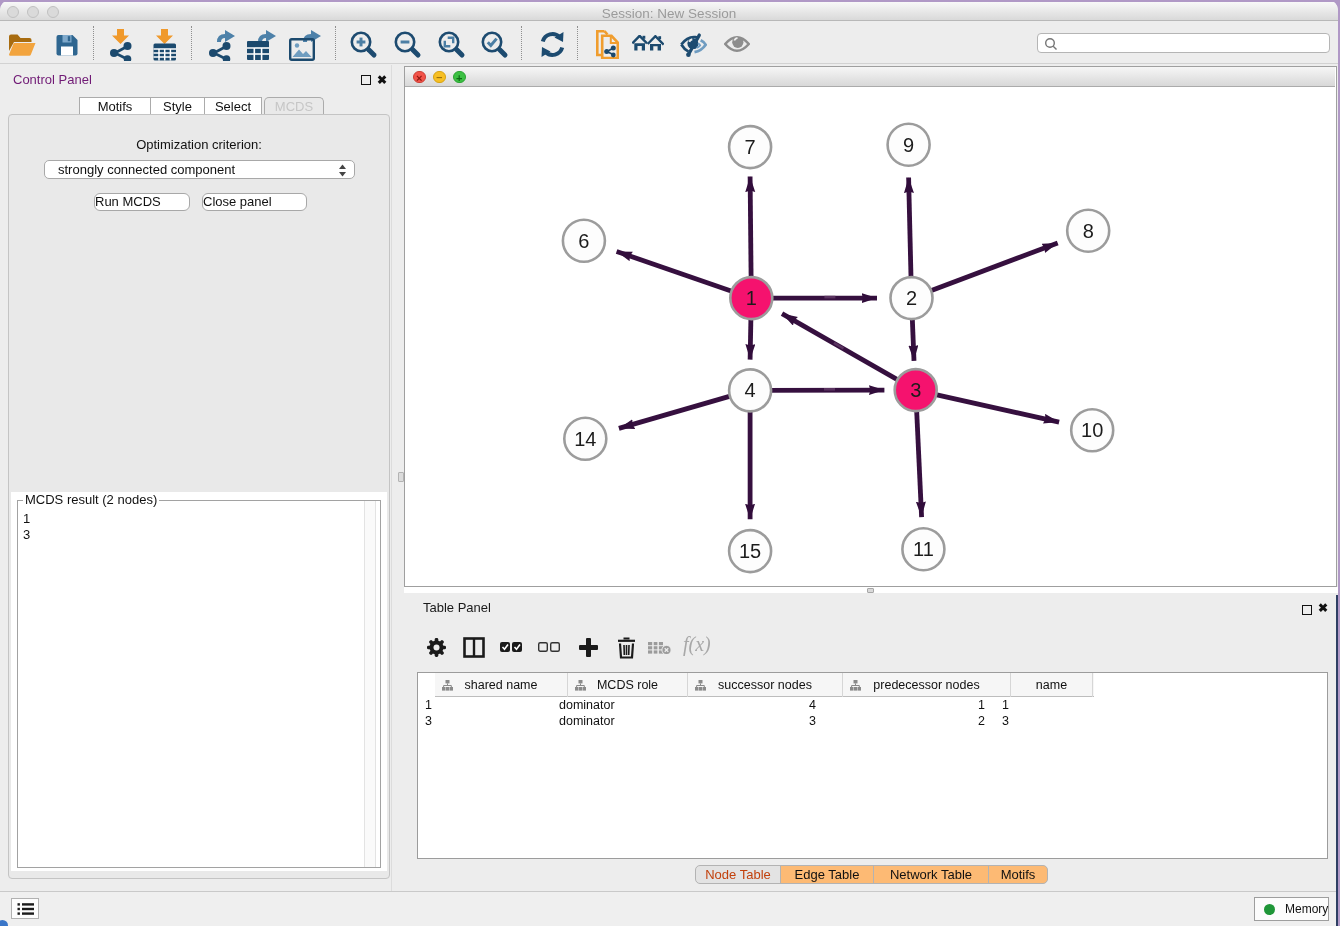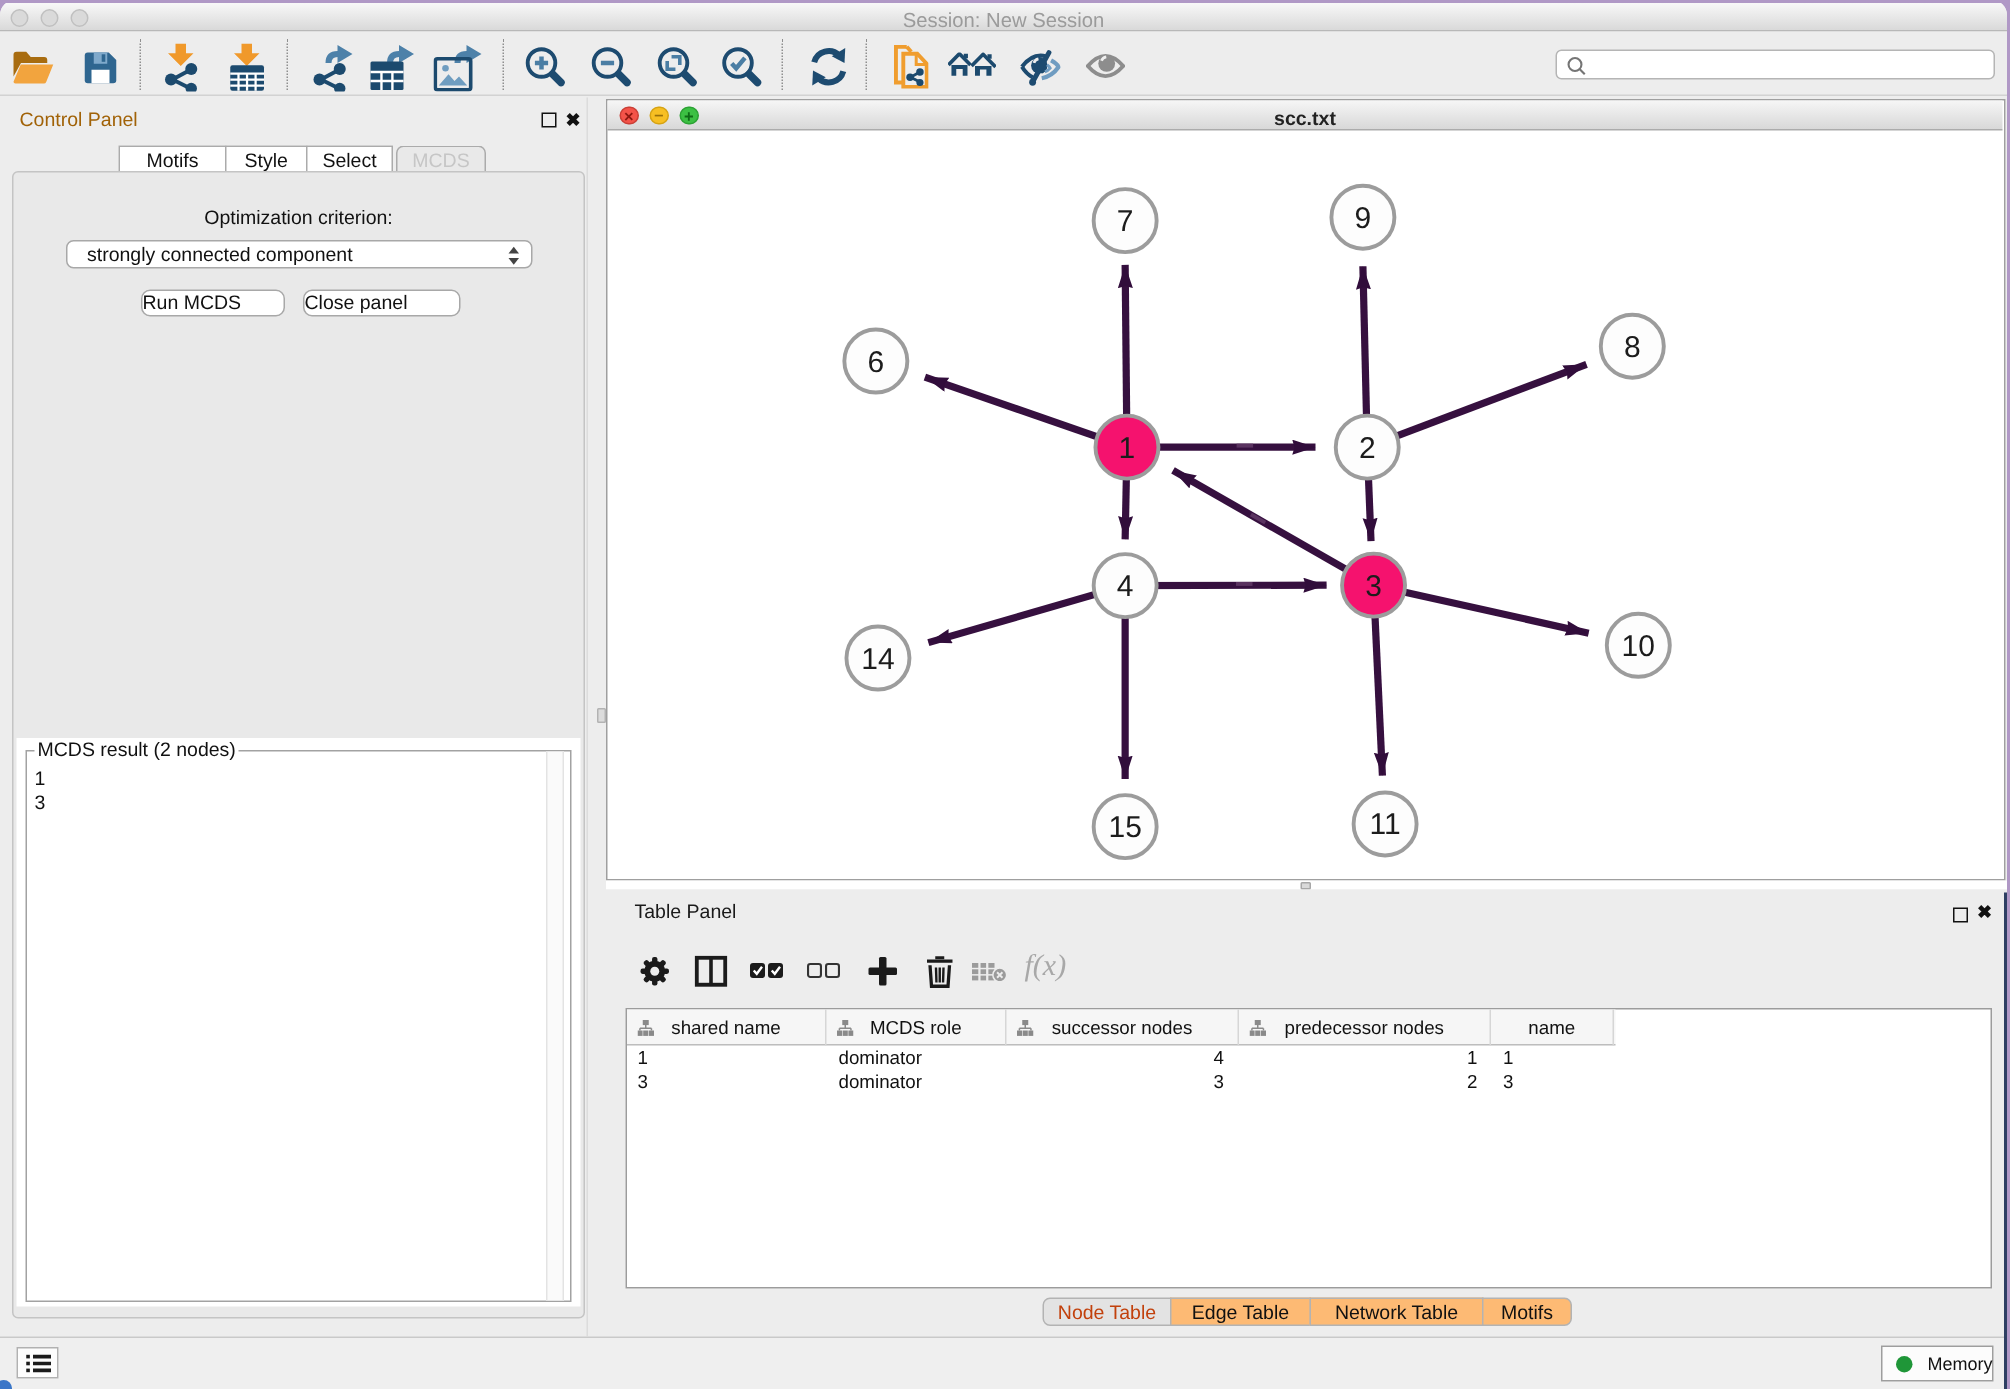--- a/index.html
+++ b/index.html
@@ -14,21 +14,21 @@
 #titlebar { left:0; top:2px; width:1338px; height:19px;
   background:linear-gradient(#f8f8f8,#d9d9d9); border-bottom:1px solid #b8b8b8; }
 .tl { width:12px; height:12px; border-radius:50%; background:#dadada; border:1px solid #c0c0c0; top:4px; }
 #wintitle { top:4px; left:0; width:1338px; text-align:center; font-size:13.5px; color:#9b9b9b; }
 
 #toolbar { left:0; top:21px; width:1338px; height:43px; background:#ededed; border-bottom:1px solid #d2d2d2; }
 .vsep { top:5px; height:34px; width:0; border-left:1px dotted #8f8f8f; }
 #search { left:1037px; top:12px; width:293px; height:20px; background:#fff;
   border:1px solid #b5b5b5; border-radius:4px; }
 
-#cp-title { left:13px; top:72px; font-size:13px; color:#a16207; }
+#cp-title { left:13px; top:72px; font-size:13px; color:#701a75; }
 .sqbtn { width:10px; height:10px; border:1.5px solid #111; background:transparent; }
 .xbtn { font-size:12px; font-weight:bold; color:#111; }
 .tab { top:97px; height:18px; border:1px solid #ababab; background:#fff;
   font-size:13px; color:#111; text-align:center; line-height:17px; }
 #cp-box { left:8px; top:114px; width:382px; height:765px; background:#e9e9e9;
   border:1px solid #c4c4c4; border-radius:4px; }
 #optlabel { left:8px; top:137px; width:382px; text-align:center; font-size:13px; color:#111; }
 #dropdown { left:44px; top:160px; width:311px; height:19px; background:#fff;
   border:1px solid #a8a8a8; border-radius:5px; font-size:13px; color:#111; line-height:17px; padding-left:13px; }
 .pbtn { top:193px; height:18px; background:#fff; border:1px solid #a8a8a8; border-radius:6px;
@@ -47,21 +47,21 @@
   text-align:center; line-height:12px; }
 #scclabel { top:4px; left:0; width:930px; text-align:center; font-size:13px; font-weight:600; color:#222; }
 
 #hsplit { left:404px; top:587px; width:936px; height:6px; background:#fff; }
 #hgrip { left:867px; top:588px; width:7px; height:5px; background:#d9d9d9; border:1px solid #a7a7a7; border-radius:1px; }
 #vgrip { left:398px; top:472px; width:6px; height:10px; background:#dcdcdc; border:1px solid #b3b3b3; border-radius:1px; }
 
 #tablepanel { left:392px; top:593px; width:948px; height:298px; background:#ededed; }
 #tp-title { left:423px; top:600px; font-size:13px; color:#1a1a1a; }
 #dtable { left:417px; top:672px; width:911px; height:187px; background:#fff; border:1px solid #9c9c9c; }
-#thead { left:0; top:0; width:659px; height:24px; background:#f6f6f6; border-bottom:1px solid #bdbdbd; }
+#thead { left:17px; top:0; width:659px; height:24px; background:#f6f6f6; border-bottom:1px solid #bdbdbd; }
 .hcol { top:0; height:24px; border-right:1px solid #d6d6d6; font-size:12.5px; color:#111;
   text-align:center; line-height:24px; }
 .treeic { position:absolute; left:7px; top:7px; }
 .trow { font-size:12.5px; color:#111; height:16px; line-height:15px; }
 .btab { top:865px; height:19px; border:1px solid #b3b3b3; background:#fdba74; font-size:13px;
   color:#111; text-align:center; line-height:18px; font-weight:500; }
 
 #statusbar { left:0; top:891px; width:1338px; height:35px; background:#efefef; border-top:1px solid #c9c9c9; }
 #listbtn { left:11px; top:898px; width:28px; height:21px; background:#fdfdfd; border:1px solid #b1b1b1; }
 #membtn { left:1254px; top:897px; width:75px; height:24px; background:#fcfcfc; border:1px solid #9e9e9e;
@@ -259,21 +259,20 @@
   <div class="abs" id="gbtitle">MCDS result (2 nodes)</div>
   <div class="abs" id="gbtext">1<br>3</div>
 
   <div class="abs" style="left:391px; top:65px; width:1px; height:826px; background:#dcdcdc;"></div>
 
   <div class="abs" id="netwin">
     <div class="abs" id="nettitle">
       <div class="abs tl2" style="left:8px; background:#f35349; border:1px solid #ca3f36; color:#8c1710;">×</div>
       <div class="abs tl2" style="left:28px; background:#f7bf23; border:1px solid #d6a312; color:#99700a; line-height:10px;">–</div>
       <div class="abs tl2" style="left:48px; background:#3cc043; border:1px solid #2ba233; color:#0e6b16; line-height:12.5px;">+</div>
-      <div class="abs" id="scclabel">scc.txt</div>
     </div>
     <div class="abs" id="netsvg-holder" style="left:1px;top:21px;width:930px;height:498px;">
       <svg width="930" height="498" viewBox="0 0 930 498">
         <defs>
           <marker id="ah" markerUnits="userSpaceOnUse" markerWidth="17" markerHeight="11" refX="15.5" refY="5" orient="auto">
             <path d="M0,0 L15.5,5 L0,10 L1.5,5 z" fill="#310d3b"></path>
           </marker>
         </defs>
         <g stroke="#36103f" stroke-width="4.8">
           <line x1="345.3" y1="210.1" x2="344.1" y2="88.6" marker-end="url(#ah)"></line>

